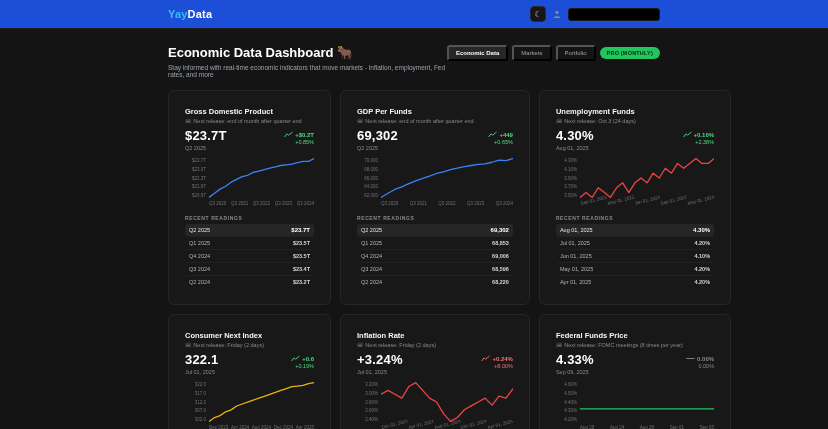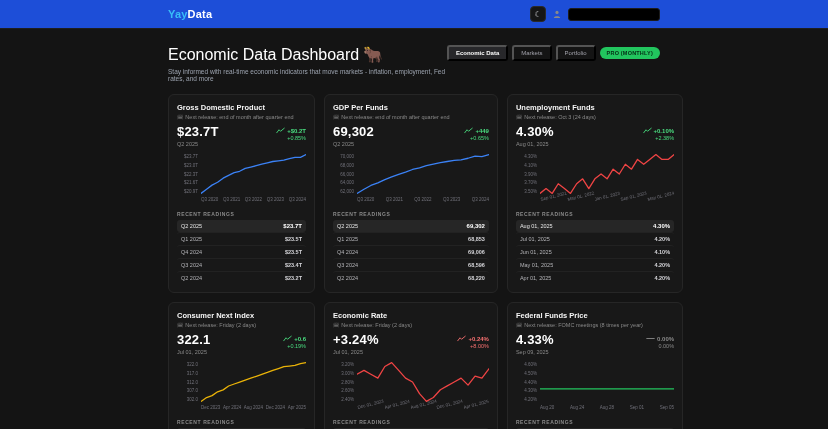--- a/index.html
+++ b/index.html
@@ -13,30 +13,30 @@
   .logo { font-size:11px; font-weight:bold; letter-spacing:.2px; }
   .logo .yay { color:#38bdf8; }
   .logo .data { color:#ffffff; }
   .topbar-right { display:flex; align-items:center; gap:7px; }
   .icon-btn { width:16px; height:16px; border:1px solid #2a2a2a; background:#161616; border-radius:4px; display:flex; align-items:center; justify-content:center; color:#d4d4d8; font-size:8px; cursor:pointer; }
   .user-ic { color:#8a8a8a; display:flex; }
   .signin-btn { width:92px; height:13px; background:#000; border:1px solid #1c1c1c; border-radius:3px; cursor:pointer; }
 
   
   .hero { margin-top:16px; display:flex; justify-content:space-between; align-items:flex-start; }
-  .page-title { font-size:16px; font-weight:normal; color:#fff; }
+  .page-title { font-size:13px; font-weight:bold; color:#fff; }
   .page-subtitle { margin-top:4px; font-size:6.5px; color:#9ca3af; }
   .tabs { display:flex; align-items:center; gap:4px; }
   .tab { font-size:6px; color:#a1a1aa; padding:3px 7px; border-radius:3px; cursor:pointer; white-space:nowrap; }
   .tab.active { background:#27272a; color:#fafafa; font-weight:bold; }
   .pro-btn { font-size:5.5px; font-weight:bold; color:#052e16; background:#22c55e; border:none; padding:3px 7px; border-radius:7px; cursor:pointer; white-space:nowrap; letter-spacing:.2px; }
 
   
   .grid { margin-top:12px; display:grid; grid-template-columns:repeat(3,1fr); gap:9px; }
-  .card { background:#181818; border:1px solid #262626; border-radius:6px; padding:8px; }
+  .card { background:#181818; border:1px solid #262626; border-radius:6px; padding:16px; }
   .card-title { font-size:7.5px; font-weight:bold; color:#f5f5f5; }
   .next-release { margin-top:2px; font-size:5.5px; color:#8a8a8a; display:flex; align-items:center; gap:2px; }
   .cal { font-size:5px; }
   .value-row { margin-top:4px; display:flex; justify-content:space-between; align-items:flex-start; }
   .value { font-size:13px; font-weight:bold; color:#ffffff; letter-spacing:.2px; }
   .value-date { margin-top:2px; font-size:5.5px; color:#8a8a8a; }
   .badge { display:flex; flex-direction:column; align-items:flex-end; margin-top:3px; }
   .badge-line1 { display:flex; align-items:center; gap:2px; font-size:6px; font-weight:bold; }
   .badge-line2 { font-size:5.5px; margin-top:1px; }
   .trend-icon { width:9px; height:7px; }
@@ -332,21 +332,21 @@
     <div class="readings-label">RECENT READINGS</div>
     <div class="readings">
           <div class="reading-row active">
             <span class="r-date">Jul 01, 2025</span>
             <span class="r-val">322.1</span>
           </div>
         </div>
   </section>
 
   <section class="card">
-    <h3 class="card-title">Economic Rate</h3>
+    <h3 class="card-title">Inflation Rate</h3>
     <div class="next-release">
       <span class="cal">🗓</span>
       <span>Next release: Friday (2 days)</span>
     </div>
     <div class="value-row">
       <div>
         <div class="value">+3.24%</div>
         <div class="value-date">Jul 01, 2025</div>
       </div>
       <div class="badge" style="color: rgb(248, 113, 113);">

